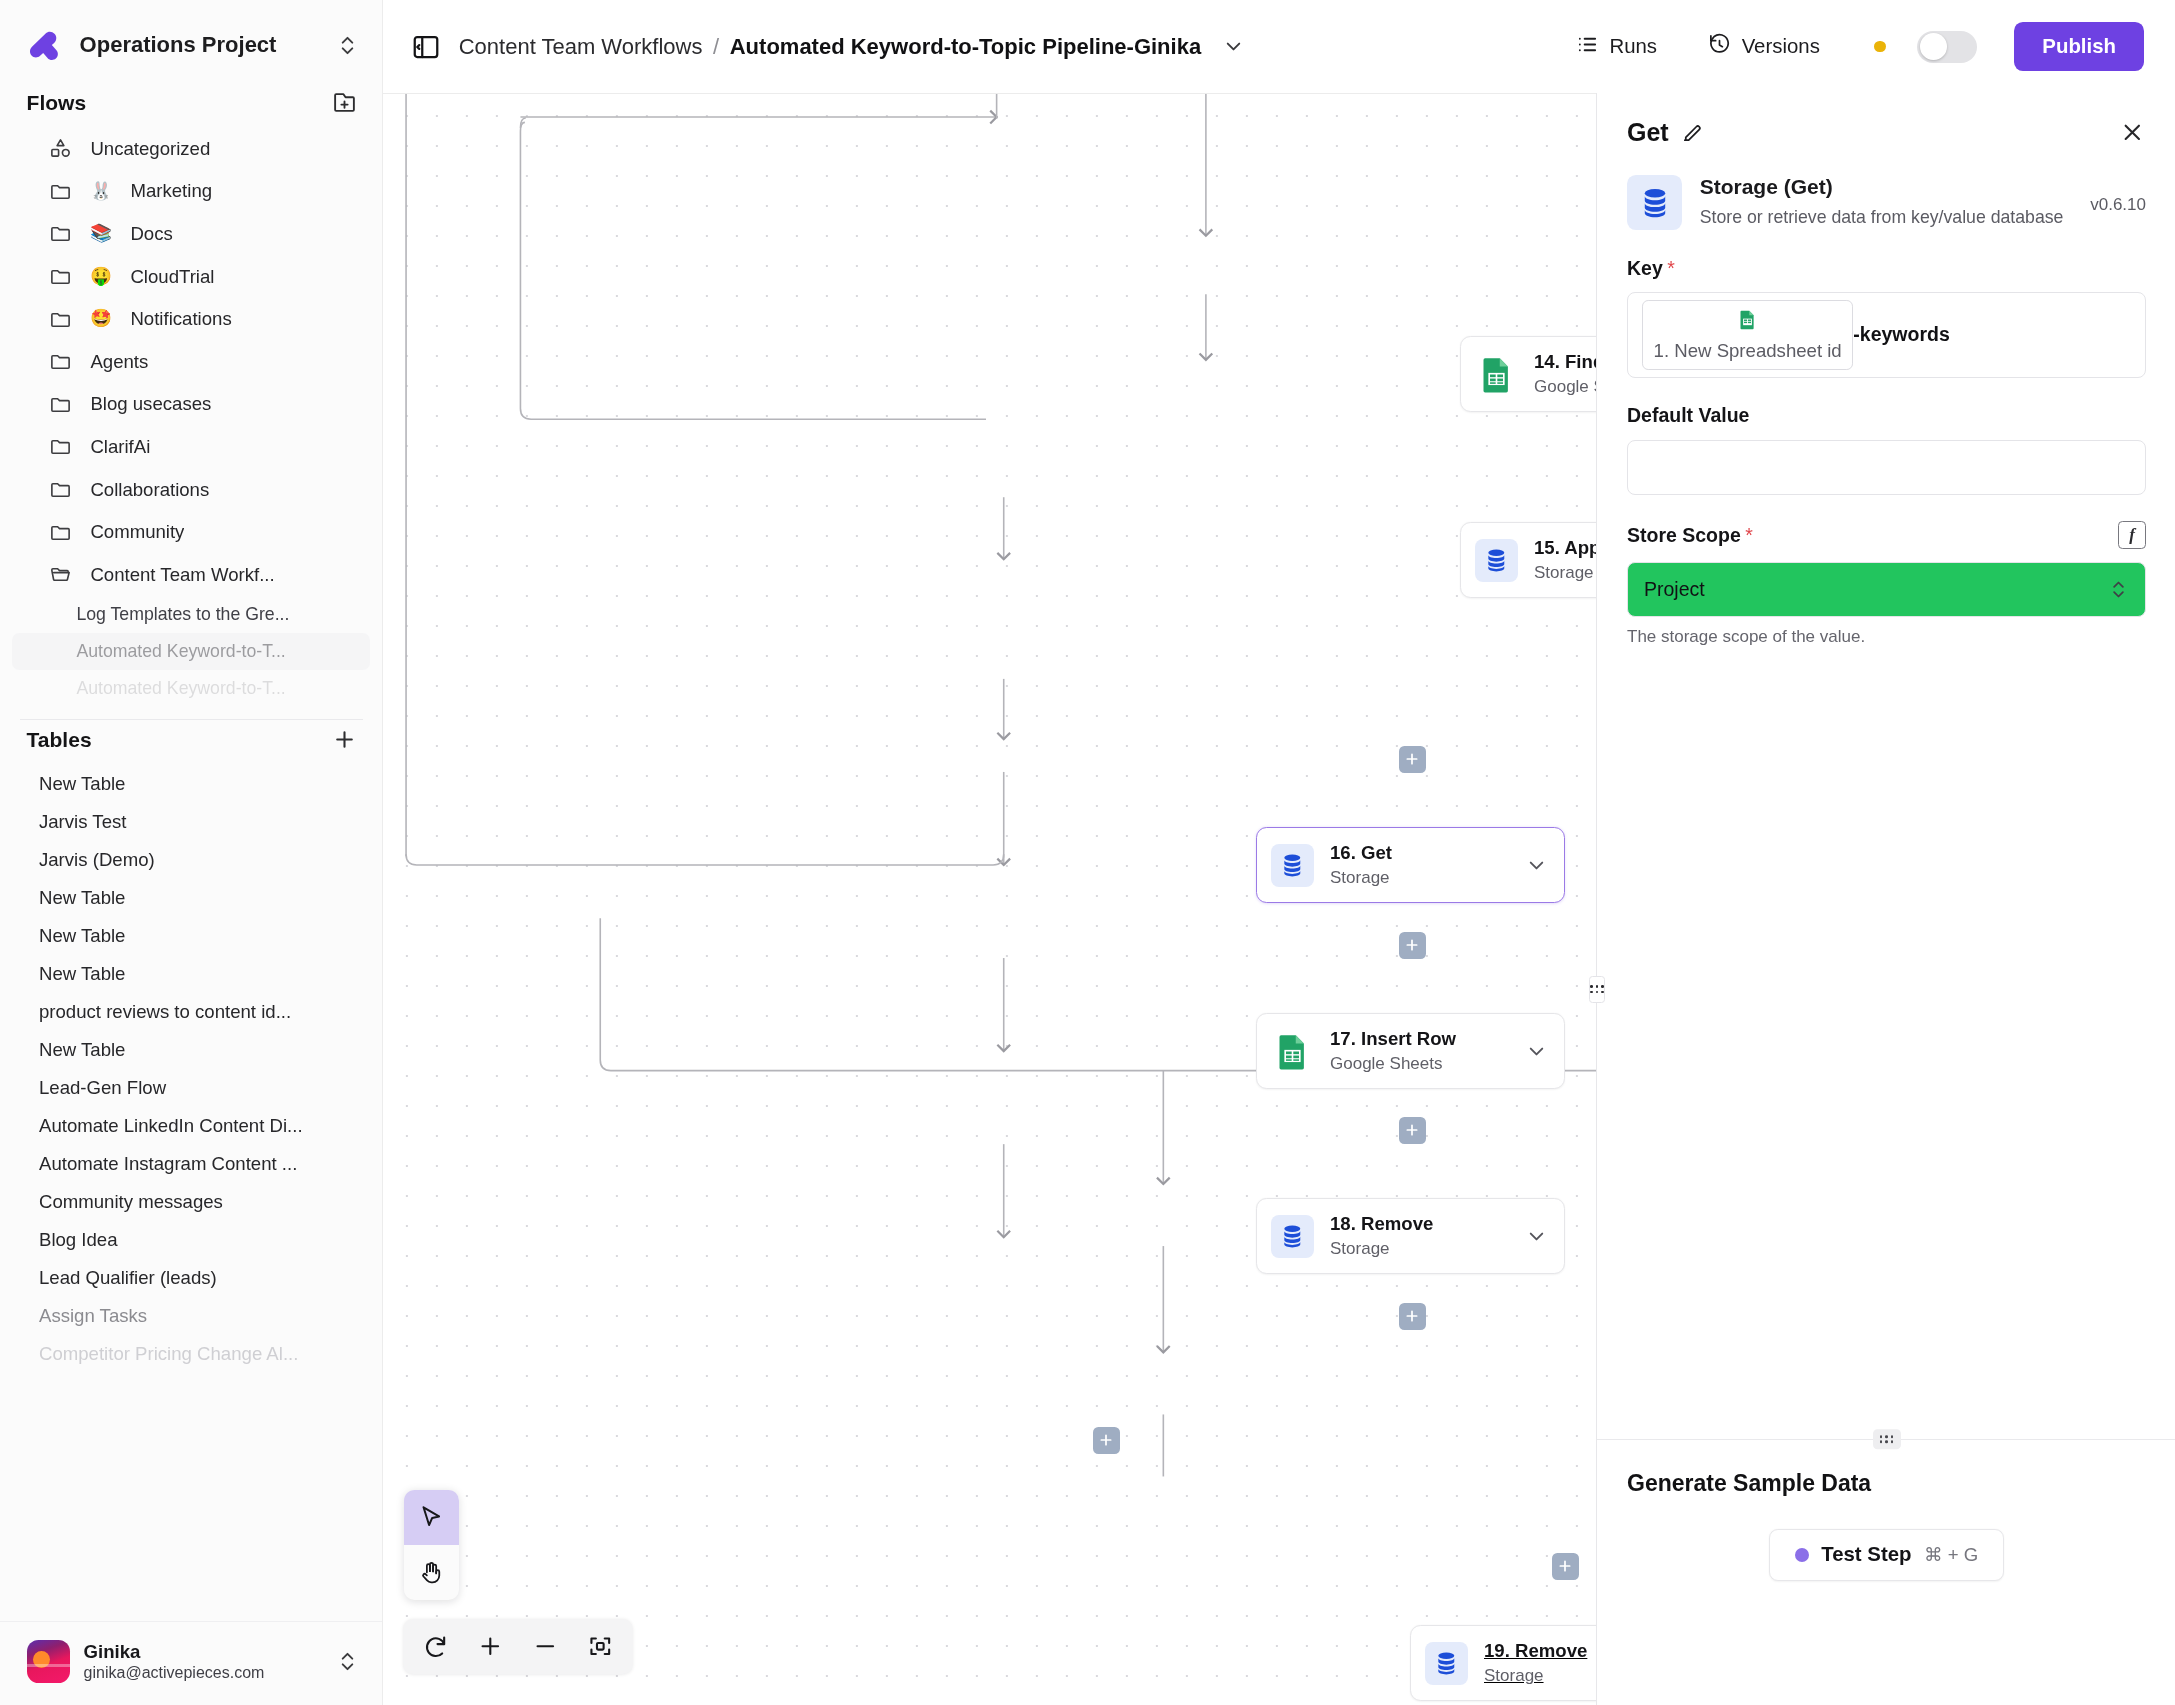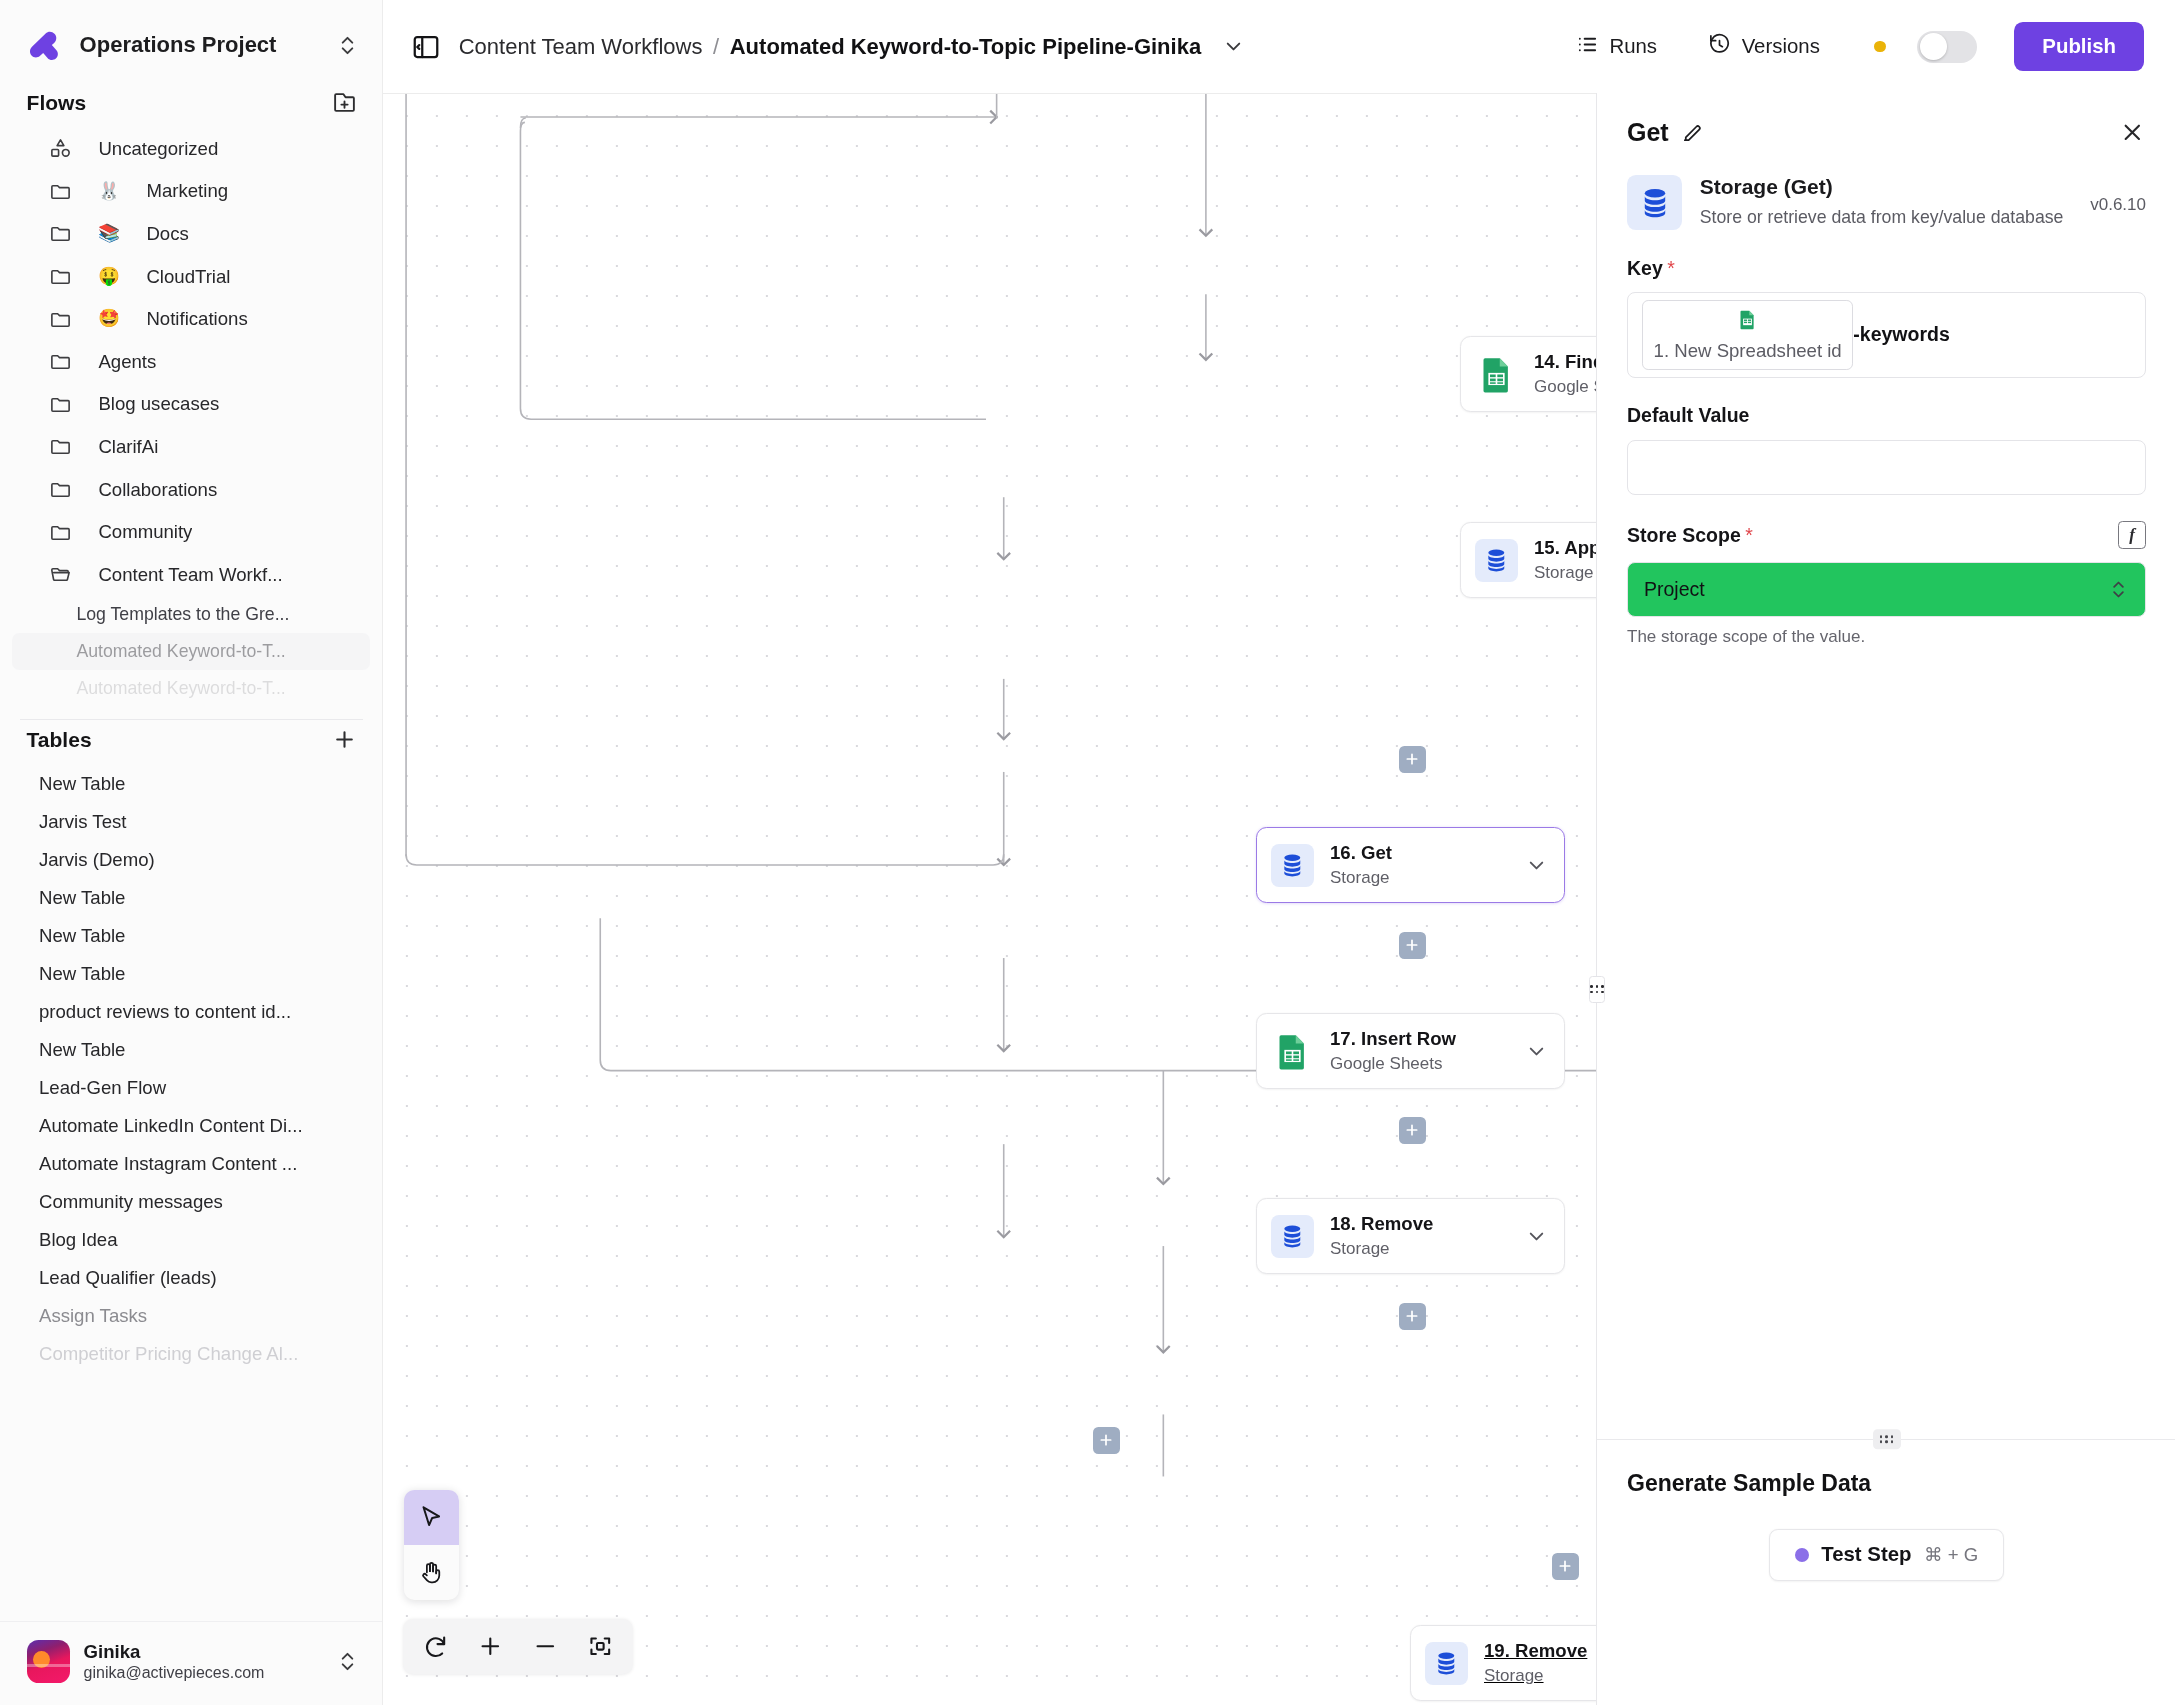--- a/index.html
+++ b/index.html
@@ -34,21 +34,21 @@
 
   .section-head {
     display: flex; align-items: center; justify-content: space-between;
     padding: 7px 25px 12.4px 26.6px;
   }
   .section-title { font-size: 21px; font-weight: 700; color: #141416; }
   .section-action { width: 25px; height: 25px; color: #2d2d2f; cursor: pointer; }
 
   .nav-list { display: flex; flex-direction: column; }
   .nav-item {
-    display: flex; align-items: center; gap: 26px;
+    display: flex; align-items: center; gap: 18px;
     padding: 9.8px 21px 9.8px 37px;
     font-size: 18.6px; color: #27272a;
     cursor: pointer; white-space: nowrap; overflow: hidden;
     border-radius: 7px; margin: 0 12.4px;
   }
   .nav-item .ficon { width: 23px; height: 23px; flex: 0 0 23px; color: #3d3d40; display:flex;align-items:center;}
   .nav-item .emoji { font-size: 17.7px; line-height: 1; }
   .nav-item .lbl { overflow: hidden; text-overflow: ellipsis; }
 
   .subflow {

